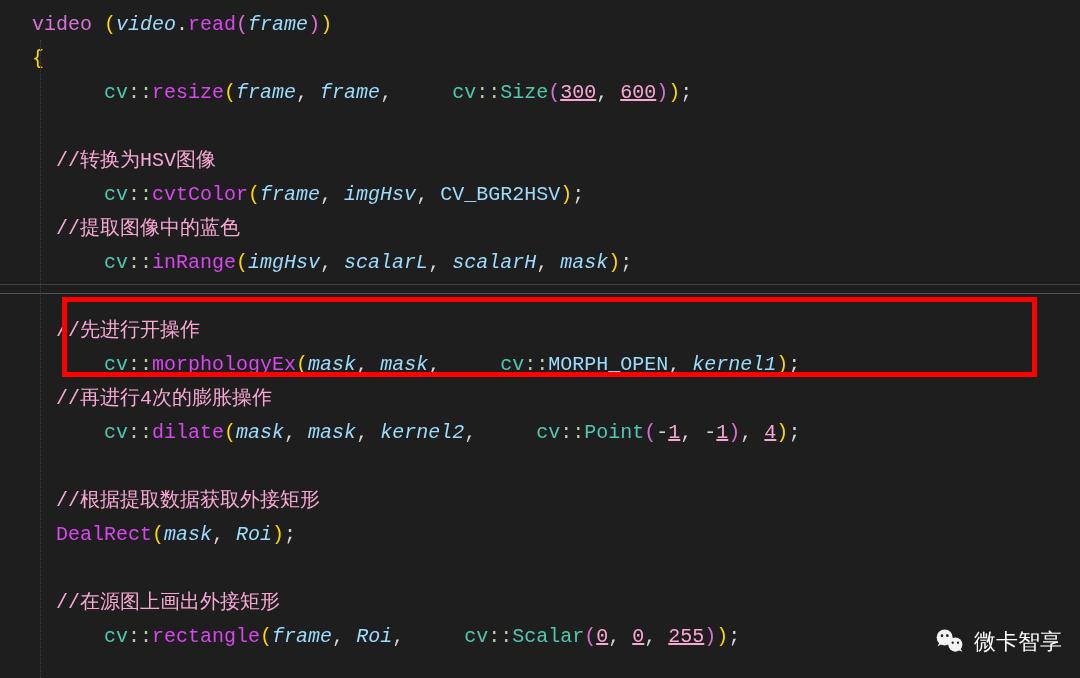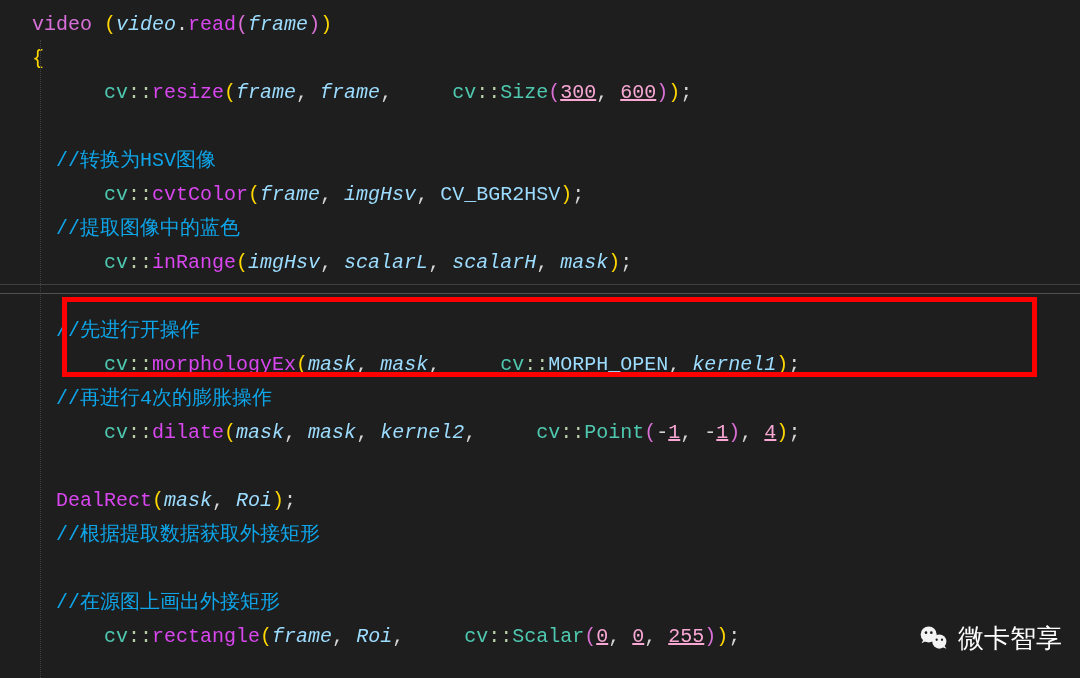--- a/index.html
+++ b/index.html
@@ -63,36 +63,36 @@
     }
     .kw { color: #d970d9; }
     .ns { color: #4ec9b0; margin-left: 48px; }
     .colon { color: #b5cea8; }
     .func { color: #d946ef; }
     .var { color: #9cdcfe; font-style: italic; }
     .paren { color: #ffd700; }
     .paren2 { color: #da70d6; }
     .brace { color: #ffd700; }
     .num { color: #f9a8d4; text-decoration: underline; }
-    .comment { color: #0ea5e9; }
+    .comment { color: #f9a8d4; }
     .class { color: #4ec9b0; }
     .const { color: #9cdcfe; }
     .semi { color: #d4d4d4; }
     .comma { color: #d4d4d4; }
     .op { color: #d4d4d4; }
     .wechat-watermark {
       position: absolute;
       right: 18px;
       bottom: 18px;
       display: flex;
       align-items: center;
       gap: 8px;
       color: #ffffff;
       font-family: -apple-system, 'PingFang SC', 'Microsoft YaHei', sans-serif;
-      font-size: 26px;
+      font-size: 22px;
       font-weight: 400;
     }
     .wechat-icon {
       width: 32px;
       height: 32px;
       opacity: 0.95;
     }
   </style>
 </head>
 <body>
@@ -107,22 +107,22 @@
   <div class="line">    <span class="comment">//转换为HSV图像</span></div>
   <div class="line">    <span class="ns">cv</span><span class="colon">::</span><span class="func">cvtColor</span><span class="paren">(</span><span class="var">frame</span><span class="comma">, </span><span class="var">imgHsv</span><span class="comma">, </span><span class="const">CV_BGR2HSV</span><span class="paren">)</span><span class="semi">;</span></div>
   <div class="line">    <span class="comment">//提取图像中的蓝色</span></div>
   <div class="line">    <span class="ns">cv</span><span class="colon">::</span><span class="func">inRange</span><span class="paren">(</span><span class="var">imgHsv</span><span class="comma">, </span><span class="var">scalarL</span><span class="comma">, </span><span class="var">scalarH</span><span class="comma">, </span><span class="var">mask</span><span class="paren">)</span><span class="semi">;</span></div>
   <div class="line"> </div>
   <div class="line">    <span class="comment">//先进行开操作</span></div>
   <div class="line">    <span class="ns">cv</span><span class="colon">::</span><span class="func">morphologyEx</span><span class="paren">(</span><span class="var">mask</span><span class="comma">, </span><span class="var">mask</span><span class="comma">, </span><span class="ns">cv</span><span class="colon">::</span><span class="const">MORPH_OPEN</span><span class="comma">, </span><span class="var">kernel1</span><span class="paren">)</span><span class="semi">;</span></div>
   <div class="line">    <span class="comment">//再进行4次的膨胀操作</span></div>
   <div class="line">    <span class="ns">cv</span><span class="colon">::</span><span class="func">dilate</span><span class="paren">(</span><span class="var">mask</span><span class="comma">, </span><span class="var">mask</span><span class="comma">, </span><span class="var">kernel2</span><span class="comma">, </span><span class="ns">cv</span><span class="colon">::</span><span class="class">Point</span><span class="paren2">(</span><span class="op">-</span><span class="num">1</span><span class="comma">, </span><span class="op">-</span><span class="num">1</span><span class="paren2">)</span><span class="comma">, </span><span class="num">4</span><span class="paren">)</span><span class="semi">;</span></div>
   <div class="line"> </div>
+  <div class="line">    <span class="comment">//根据提取数据获取外接矩形</span></div>
   <div class="line">    <span class="func">DealRect</span><span class="paren">(</span><span class="var">mask</span><span class="comma">, </span><span class="var">Roi</span><span class="paren">)</span><span class="semi">;</span></div>
-  <div class="line">    <span class="comment">//根据提取数据获取外接矩形</span></div>
   <div class="line"> </div>
   <div class="line">    <span class="comment">//在源图上画出外接矩形</span></div>
   <div class="line">    <span class="ns">cv</span><span class="colon">::</span><span class="func">rectangle</span><span class="paren">(</span><span class="var">frame</span><span class="comma">, </span><span class="var">Roi</span><span class="comma">, </span><span class="ns">cv</span><span class="colon">::</span><span class="class">Scalar</span><span class="paren2">(</span><span class="num">0</span><span class="comma">, </span><span class="num">0</span><span class="comma">, </span><span class="num">255</span><span class="paren2">)</span><span class="paren">)</span><span class="semi">;</span></div>
 </div>
 
 <div class="horizontal-line2"></div>
 <div class="horizontal-line"></div>
 <div class="highlight-box"></div>
 
 <div class="wechat-watermark">

